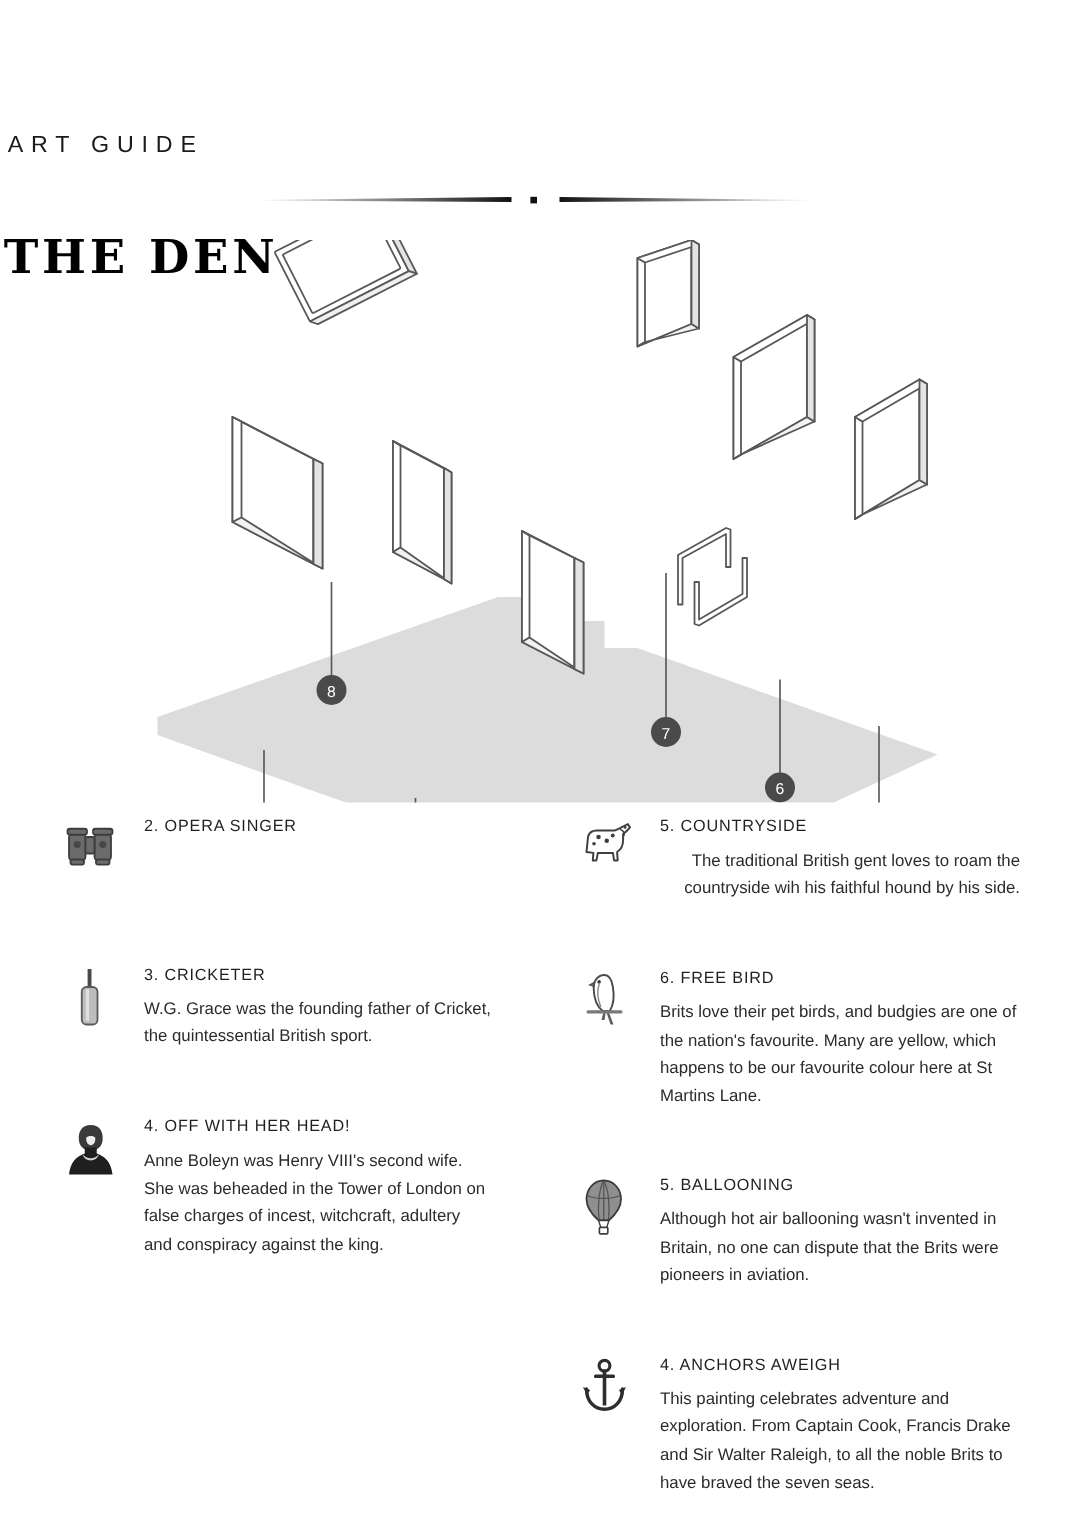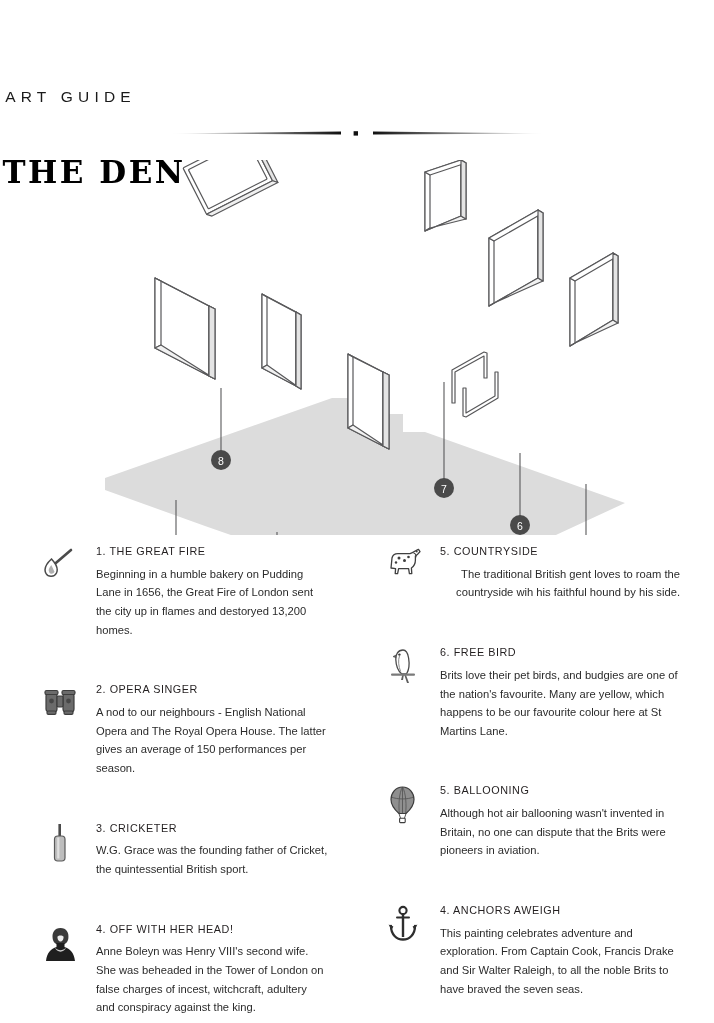--- a/index.html
+++ b/index.html
@@ -243,52 +243,40 @@
         <text x="221" y="304.6" text-anchor="middle" font-family="'Liberation Sans',sans-serif" font-size="10.5" fill="#ffffff">8</text>
       </g>
     </g>
   </svg>
 </div>
 
 <div class="legend">
 
   <div class="legend-col">
 
-    <div class="entry" style="margin-bottom:45px;">
-      <div class="entry-icon">
-        <svg width="44" height="36" viewBox="0 0 44 36">
-          <path d="M29 4 L8 22" stroke="#4b4b4b" stroke-width="2.6" fill="none" stroke-linecap="round"></path>
-          <path d="M9.5 13 C4 18 1.5 23 4 27.5 C6.2 31.4 12.5 31.2 14.5 27 C16.4 23 13.8 17.6 9.5 13 Z" fill="#ffffff" stroke="#4b4b4b" stroke-width="1.5"></path>
-          <path d="M9.3 19 C6.8 22 6 24.3 7.3 26.4 C8.5 28.3 11.6 28 12.5 25.8" fill="#6e6e6e" opacity="0.55"></path>
-        </svg>
-      </div>
-      <p class="entry-title">1. THE GREAT FIRE</p>
-      <p class="entry-body">Beginning in a humble bakery on Pudding Lane in 1656, the Great Fire of London sent the city up in flames and destoryed 13,200 homes.</p>
-    </div>
 
     <div class="entry" style="margin-bottom:45px;">
       <div class="entry-icon">
         <svg width="44" height="36" viewBox="0 0 44 36">
           <g fill="#6b6b6b" stroke="#3d3d3d" stroke-width="1.2">
             <rect x="4" y="9" width="11" height="19" rx="3"></rect>
             <rect x="21" y="9" width="11" height="19" rx="3"></rect>
             <rect x="3" y="6.5" width="13" height="4" rx="1.6"></rect>
             <rect x="20" y="6.5" width="13" height="4" rx="1.6"></rect>
             <rect x="15" y="12" width="6" height="11" rx="1.4"></rect>
             <rect x="5" y="27" width="9" height="3.4" rx="1.4"></rect>
             <rect x="22" y="27" width="9" height="3.4" rx="1.4"></rect>
           </g>
           <g fill="#2f2f2f" opacity="0.6">
             <circle cx="9.5" cy="17" r="2.4"></circle>
             <circle cx="26.5" cy="17" r="2.4"></circle>
           </g>
         </svg>
       </div>
       <p class="entry-title">2. OPERA SINGER</p>
-      <p class="entry-body">A nod to our neighbours - English National Opera and The Royal Opera House. The latter gives an average of 150 performances per season.</p>
     </div>
 
     <div class="entry" style="margin-bottom:45px;">
       <div class="entry-icon">
         <svg width="44" height="44" viewBox="0 0 44 44">
           <rect x="16.4" y="1" width="2.6" height="13" fill="#4a4a4a"></rect>
           <rect x="12.5" y="13" width="10.5" height="25" rx="3.2" fill="#bdbdbd" stroke="#5a5a5a" stroke-width="1.2"></rect>
           <rect x="15.2" y="14.5" width="2.2" height="21" fill="#e6e6e6" opacity="0.85"></rect>
         </svg>
       </div>

